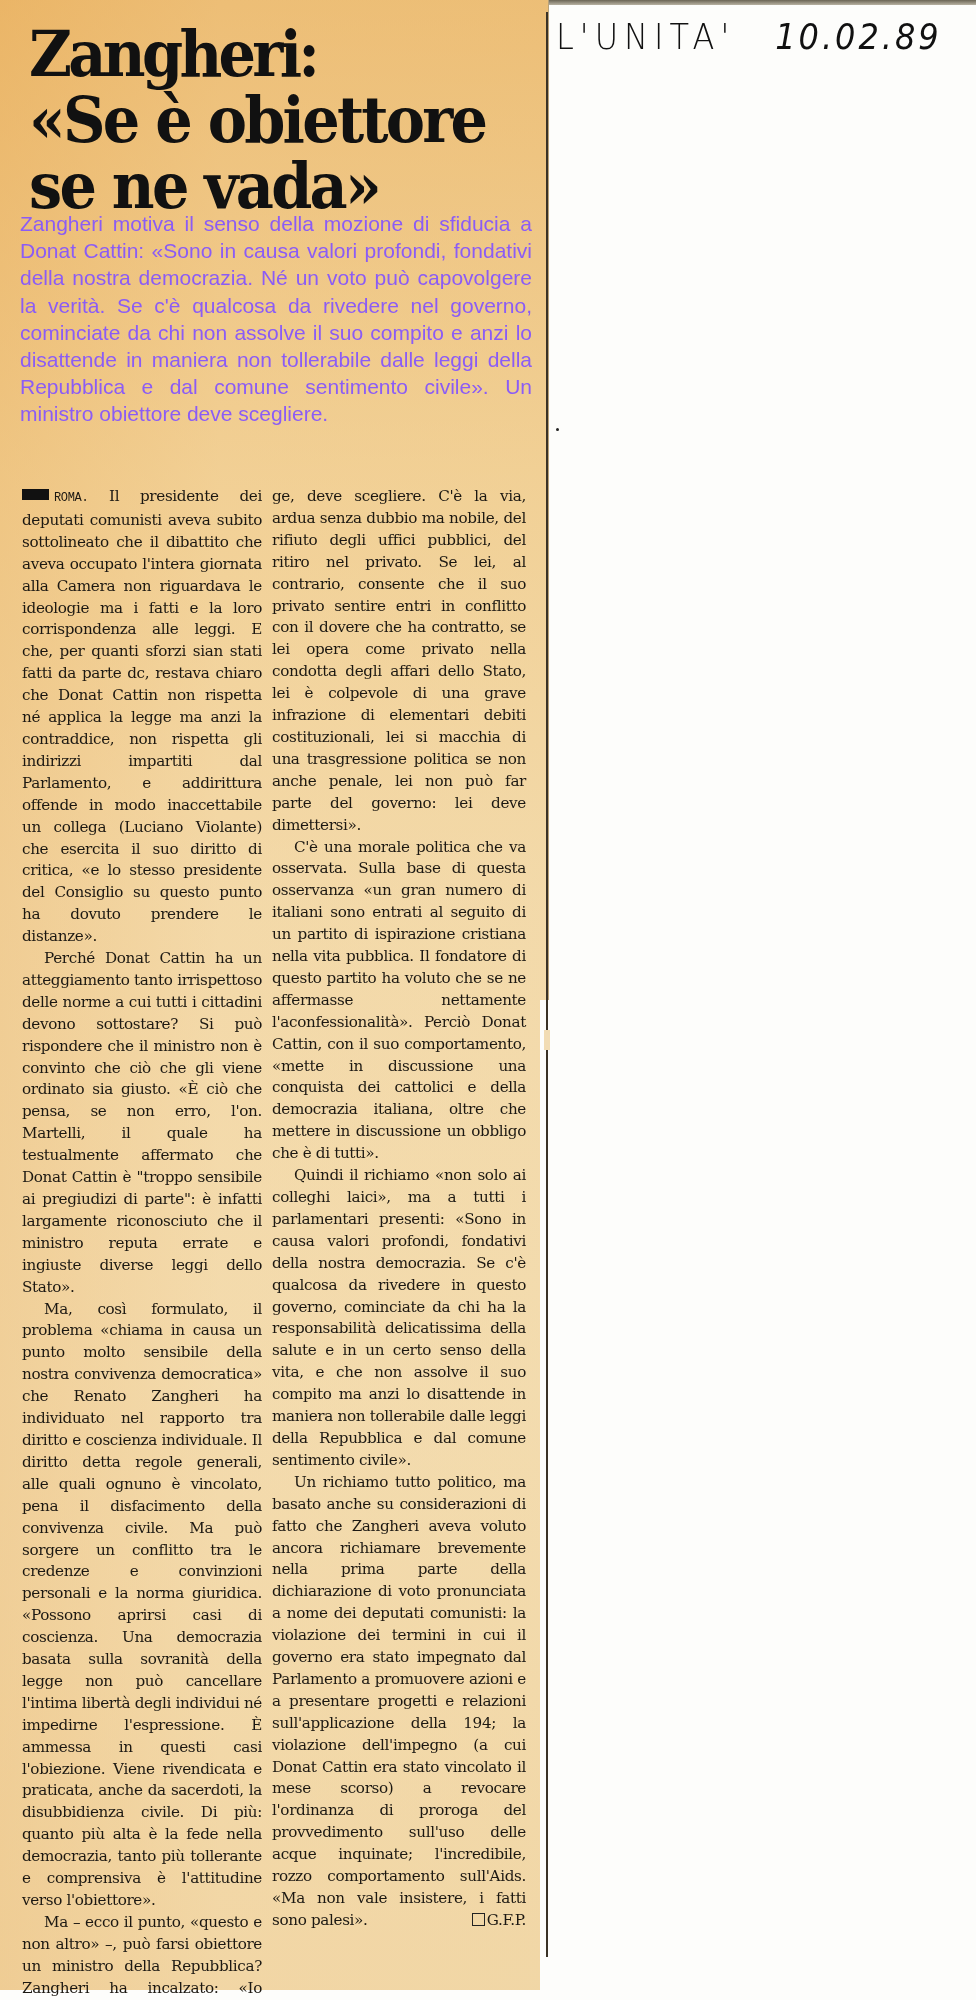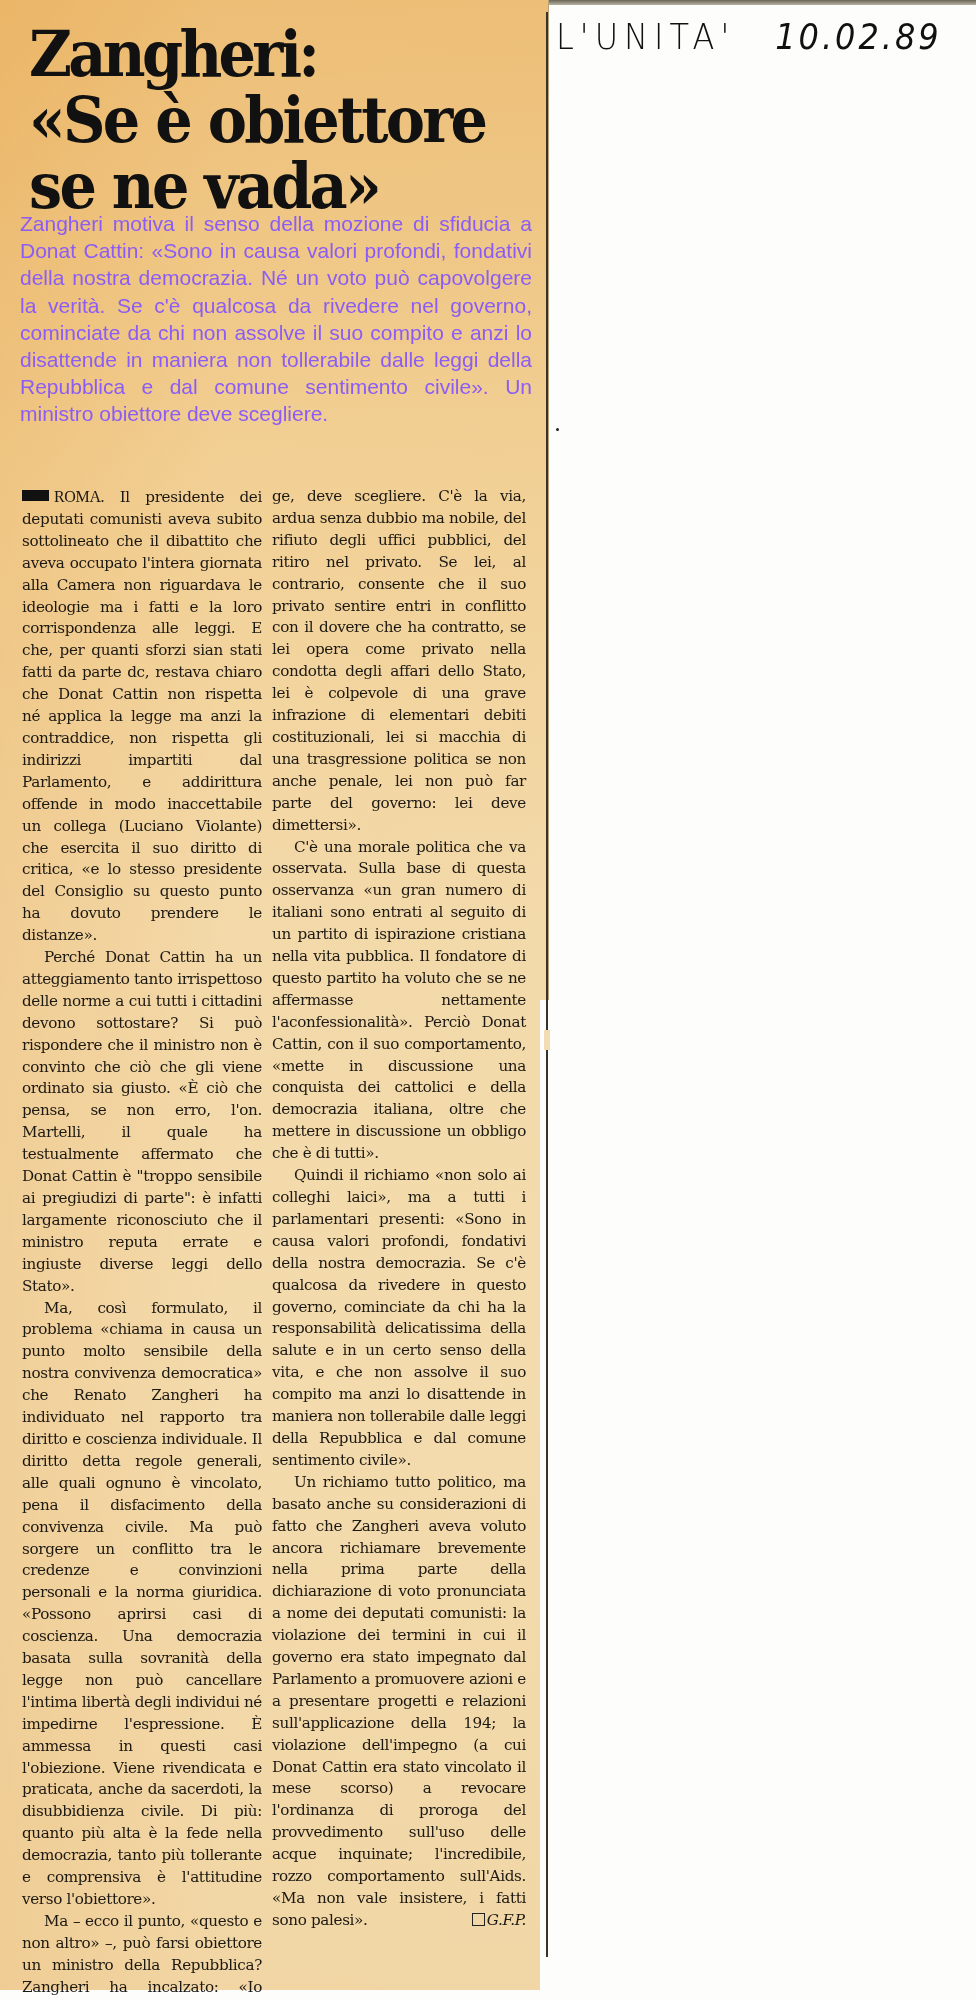--- a/index.html
+++ b/index.html
@@ -49,22 +49,22 @@
     font-family:"DejaVu Serif", serif; font-size:15.2px; line-height:21.9px;
     color:#1c1812; text-align:justify; letter-spacing:-0.35px;
   }
   .col p { margin:0; text-indent:0; }
   .col p + p { text-indent:22px; }
   .col-left { left:22px; width:240px; }
   .col-right { left:272px; width:254px; }
   .dateline-mark {
     display:inline-block; width:27px; height:11px; background:#111; margin-right:5px; vertical-align:1px;
   }
-  .dateline { font-family:Liberation Serif, serif; font-size:16px; }
-  .signature { float:right; font-style:italic; }
+  .dateline { font-family:Liberation Mono, monospace; font-size:12px; }
+  .signature { float:right; }
   .sig-box {
     display:inline-block; width:11px; height:11px; border:1px solid #222; margin-right:2px; vertical-align:-1px;
   }
   .handnote {
     position:absolute; left:556px; top:18px;
     font-family:"DejaVu Sans", sans-serif; font-size:32px; font-weight:300;
     color:#111; letter-spacing:6px; transform:scaleY(1.1);
   }
   .handnote .date { margin-left:40px; letter-spacing:3px; font-style:italic; }
   .stray-dot { position:absolute; width:3px; height:3px; border-radius:50%; background:#222; }

